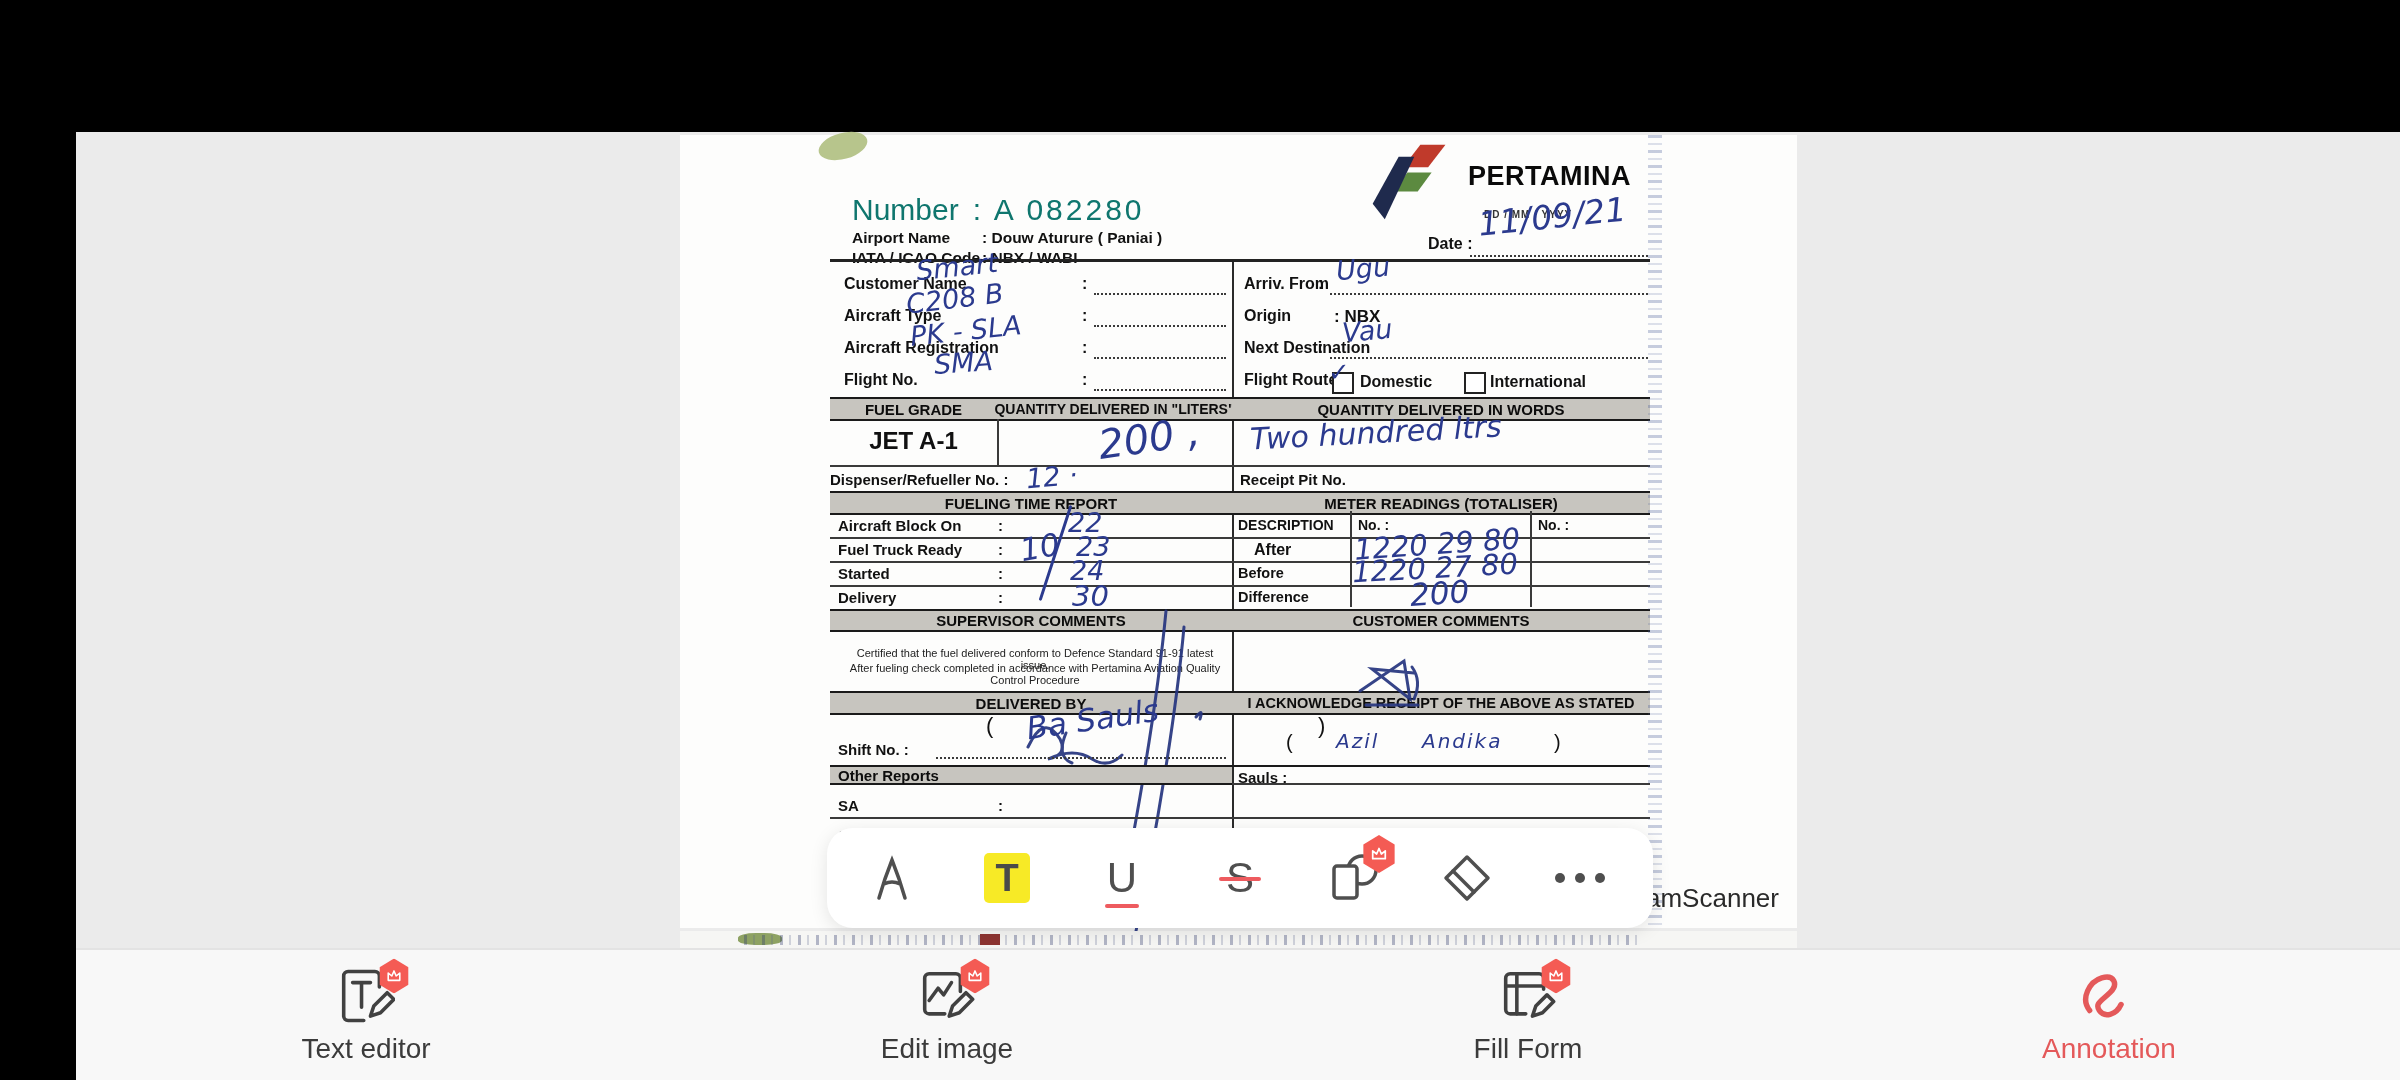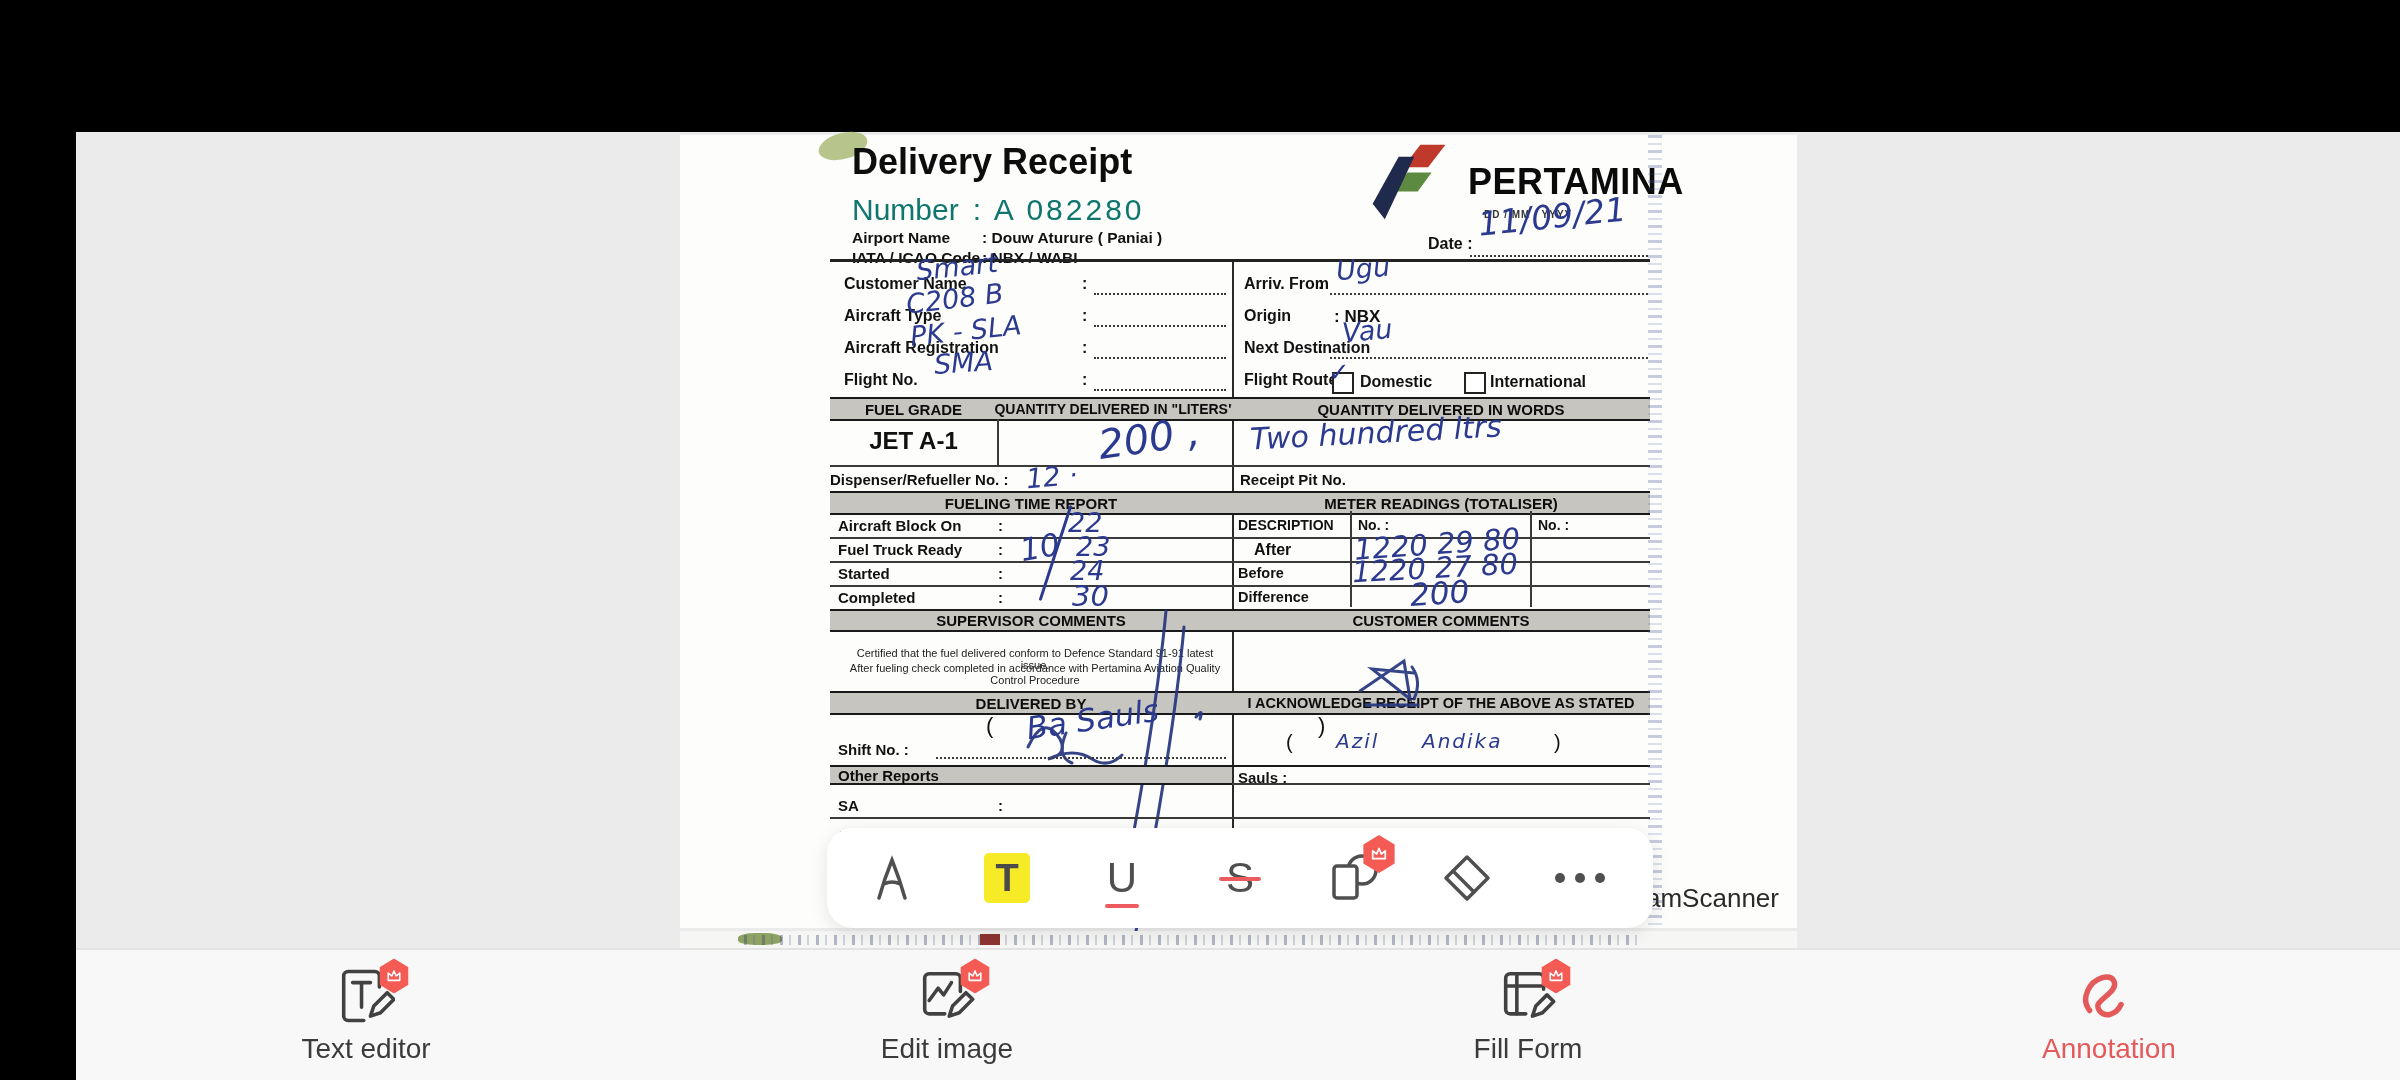--- a/index.html
+++ b/index.html
@@ -20,21 +20,21 @@
   .p2green{position:absolute;left:58px;top:2px;width:44px;height:12px;background:#8ea263;border-radius:40%;}
   .p2red{position:absolute;left:300px;top:3px;width:20px;height:11px;background:#8d3431;}
   .scan{position:absolute;left:150px;top:0;width:820px;height:793px;}
   .scan::after{content:"";position:absolute;right:-12px;top:0;bottom:0;width:14px;
      background:repeating-linear-gradient(180deg,rgba(70,90,150,.30) 0 3px,rgba(0,0,0,0) 3px 8px,rgba(70,90,150,.18) 8px 10px,rgba(0,0,0,0) 10px 15px);}
   .blob{position:absolute;left:-12px;top:-2px;width:50px;height:26px;background:#b7c58c;border-radius:50%;transform:rotate(-15deg);}
   .r-title{position:absolute;left:22px;top:6px;font-size:36px;font-weight:800;color:#0d0d0d;}
   .r-number{position:absolute;left:22px;top:58px;font-size:30px;font-weight:400;color:#0f766e;}
   .r-number .num{letter-spacing:3px;margin-left:14px;}
   .r-lab{position:absolute;font-weight:bold;color:#111;white-space:nowrap;}
-  .logo-text{position:absolute;left:638px;top:26px;font-size:36px;font-weight:800;color:#0a0a0a;letter-spacing:.5px;}
+  .logo-text{position:absolute;left:638px;top:26px;font-size:27px;font-weight:800;color:#0a0a0a;letter-spacing:.5px;}
   .ddmm{position:absolute;left:654px;top:74px;font-size:10px;font-weight:bold;color:#333;letter-spacing:1px;}
   .dotline{position:absolute;border-bottom:2px dotted #3a3a3a;height:18px;}
   .hw{position:absolute;font-family:"DejaVu Sans",sans-serif;font-style:italic;color:#2b3a8e;white-space:nowrap;}
   .thick{position:absolute;left:0;top:124px;width:820px;height:3px;background:#222;}
   .vdiv{position:absolute;left:402px;top:127px;width:2px;height:666px;background:#2a2a2a;}
   .hline{position:absolute;background:#3a3a3a;height:1.5px;}
   .vline{position:absolute;background:#3a3a3a;width:1.5px;}
   .gband{position:absolute;background:#c7c5bf;border-top:2px solid #1a1a1a;border-bottom:2px solid #1a1a1a;
          display:flex;align-items:center;justify-content:center;font-weight:bold;font-size:15px;color:#0c0c0c;white-space:nowrap;}
   .chk{position:absolute;width:18px;height:18px;border:2px solid #222;background:#fff;}
@@ -66,21 +66,20 @@
 
 <div class="screen">
 
 
   <div class="content">
 
     <div class="page">
       <div class="scan">
 
         <div class="blob"></div>
-        <div class="r-title">Delivery Receipt</div>
         <div class="r-number">
           <span>Number</span><span class="num">: A  082280</span>
         </div>
         <div class="r-lab" style="left:22px;top:94px;font-size:15.5px;">Airport Name</div>
         <div class="r-lab" style="left:152px;top:94px;font-size:15.5px;">: Douw Aturure ( Paniai )</div>
         <div class="r-lab" style="left:22px;top:114px;font-size:15.5px;">IATA / ICAO Code</div>
         <div class="r-lab" style="left:152px;top:114px;font-size:15.5px;">: NBX / WABI</div>
 
         <svg style="position:absolute;left:540px;top:8px;width:92px;height:78px;" viewBox="0 0 100 90">
           <polygon points="55,2 84,2 64,28 35,28" fill="#c03a2b"></polygon>
@@ -157,21 +156,21 @@
         <div class="hw" style="left:238px;top:372px;font-size:27px;">22</div>
         <div class="hline" style="left:0;top:402px;width:402px;"></div>
         <div class="r-lab" style="left:8px;top:406px;font-size:15px;">Fuel Truck Ready</div>
         <div class="r-lab" style="left:168px;top:406px;font-size:15px;">:</div>
         <div class="hw" style="left:246px;top:396px;font-size:27px;">23</div>
         <div class="hline" style="left:0;top:426px;width:402px;"></div>
         <div class="r-lab" style="left:8px;top:430px;font-size:15px;">Started</div>
         <div class="r-lab" style="left:168px;top:430px;font-size:15px;">:</div>
         <div class="hw" style="left:240px;top:420px;font-size:27px;">24</div>
         <div class="hline" style="left:0;top:450px;width:402px;"></div>
-        <div class="r-lab" style="left:8px;top:454px;font-size:15px;">Completed</div>
+        <div class="r-lab" style="left:8px;top:454px;font-size:15px;">Delivery</div>
         <div class="r-lab" style="left:168px;top:454px;font-size:15px;">:</div>
         <div class="hw" style="left:242px;top:444px;font-size:29px;">30</div>
         <div class="hw" style="left:190px;top:394px;font-size:31px;transform:rotate(-10deg);">10</div>
         <div style="position:absolute;left:224px;top:368px;width:3px;height:100px;background:#2b3a8e;transform:rotate(18deg);border-radius:2px;"></div>
 
         <div class="vline" style="left:520px;top:376px;height:96px;"></div>
         <div class="vline" style="left:700px;top:376px;height:96px;"></div>
         <div class="r-lab" style="left:408px;top:382px;font-size:14px;">DESCRIPTION</div>
         <div class="r-lab" style="left:528px;top:382px;font-size:14px;">No. :</div>
         <div class="r-lab" style="left:708px;top:382px;font-size:14px;">No. :</div>

